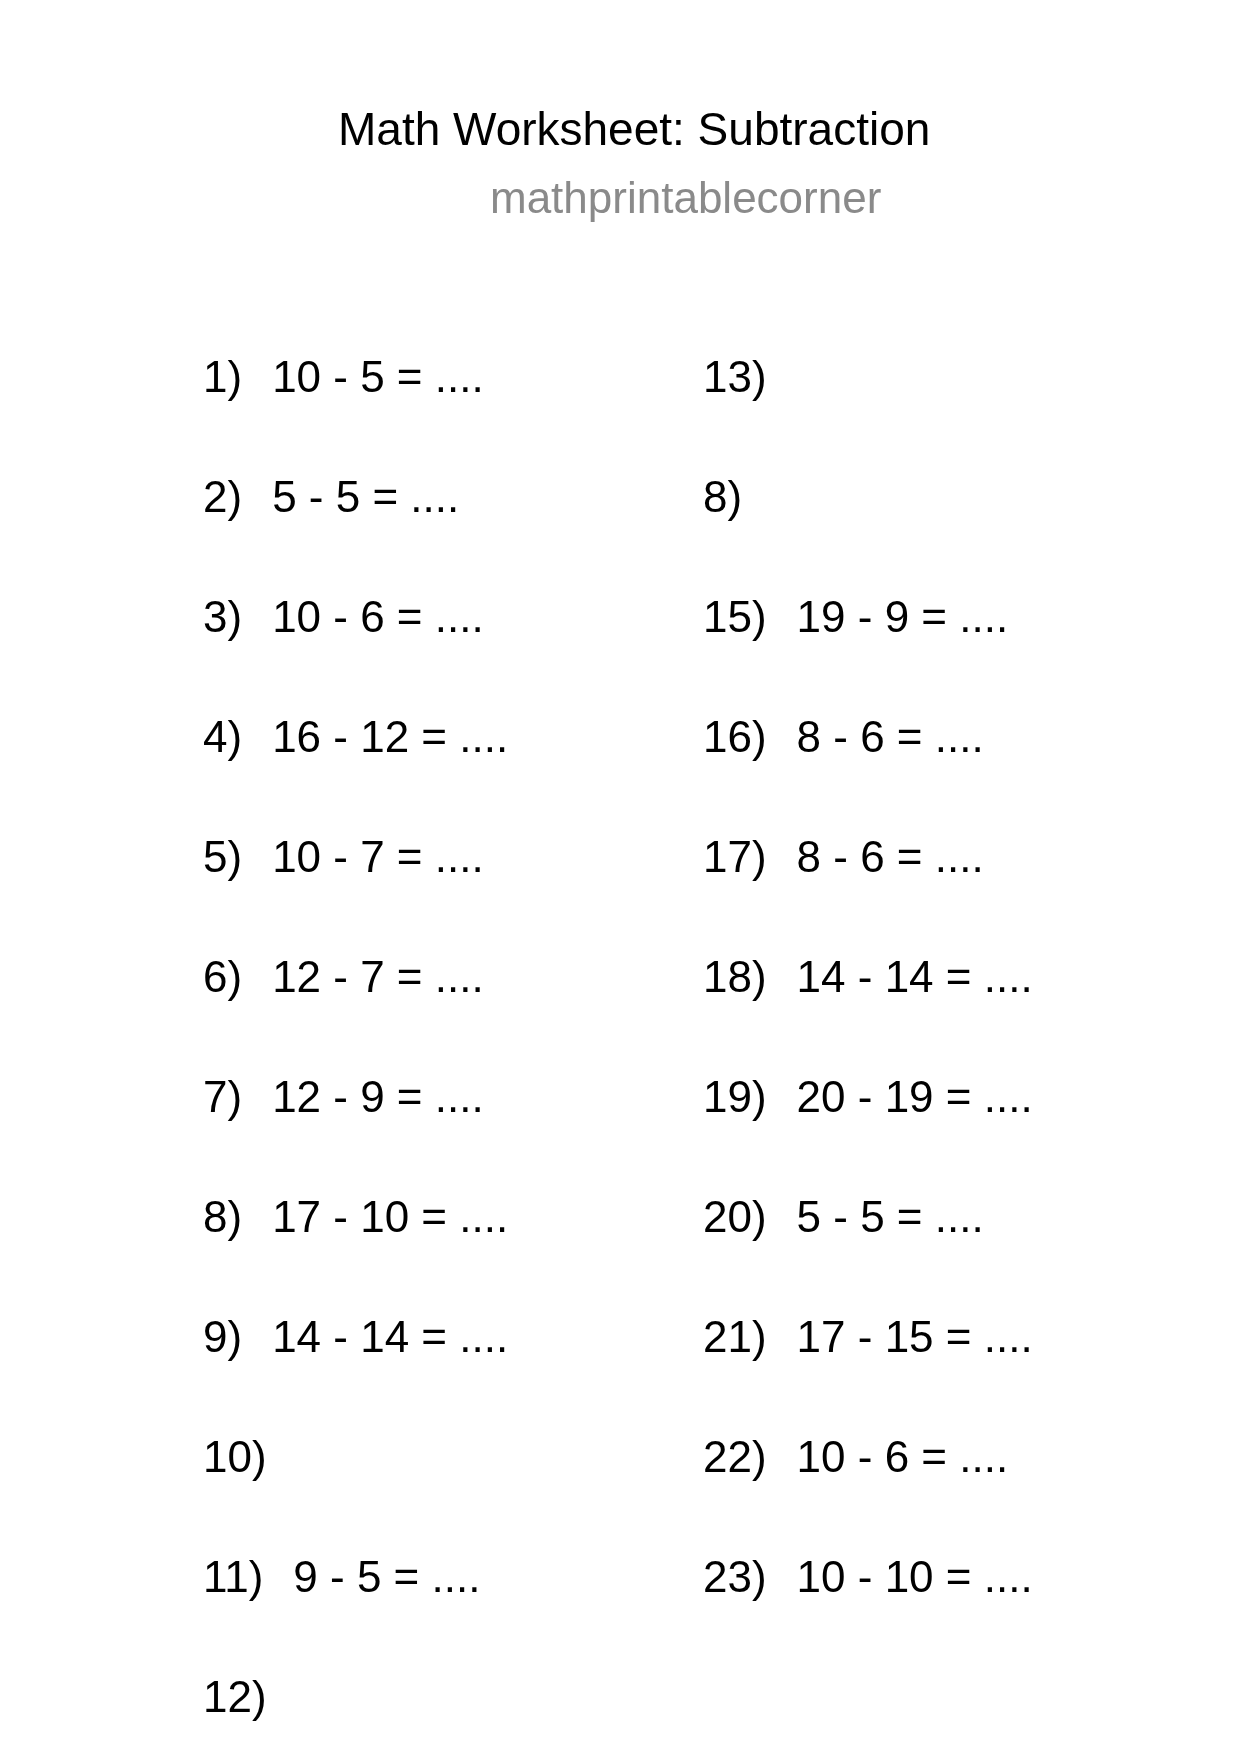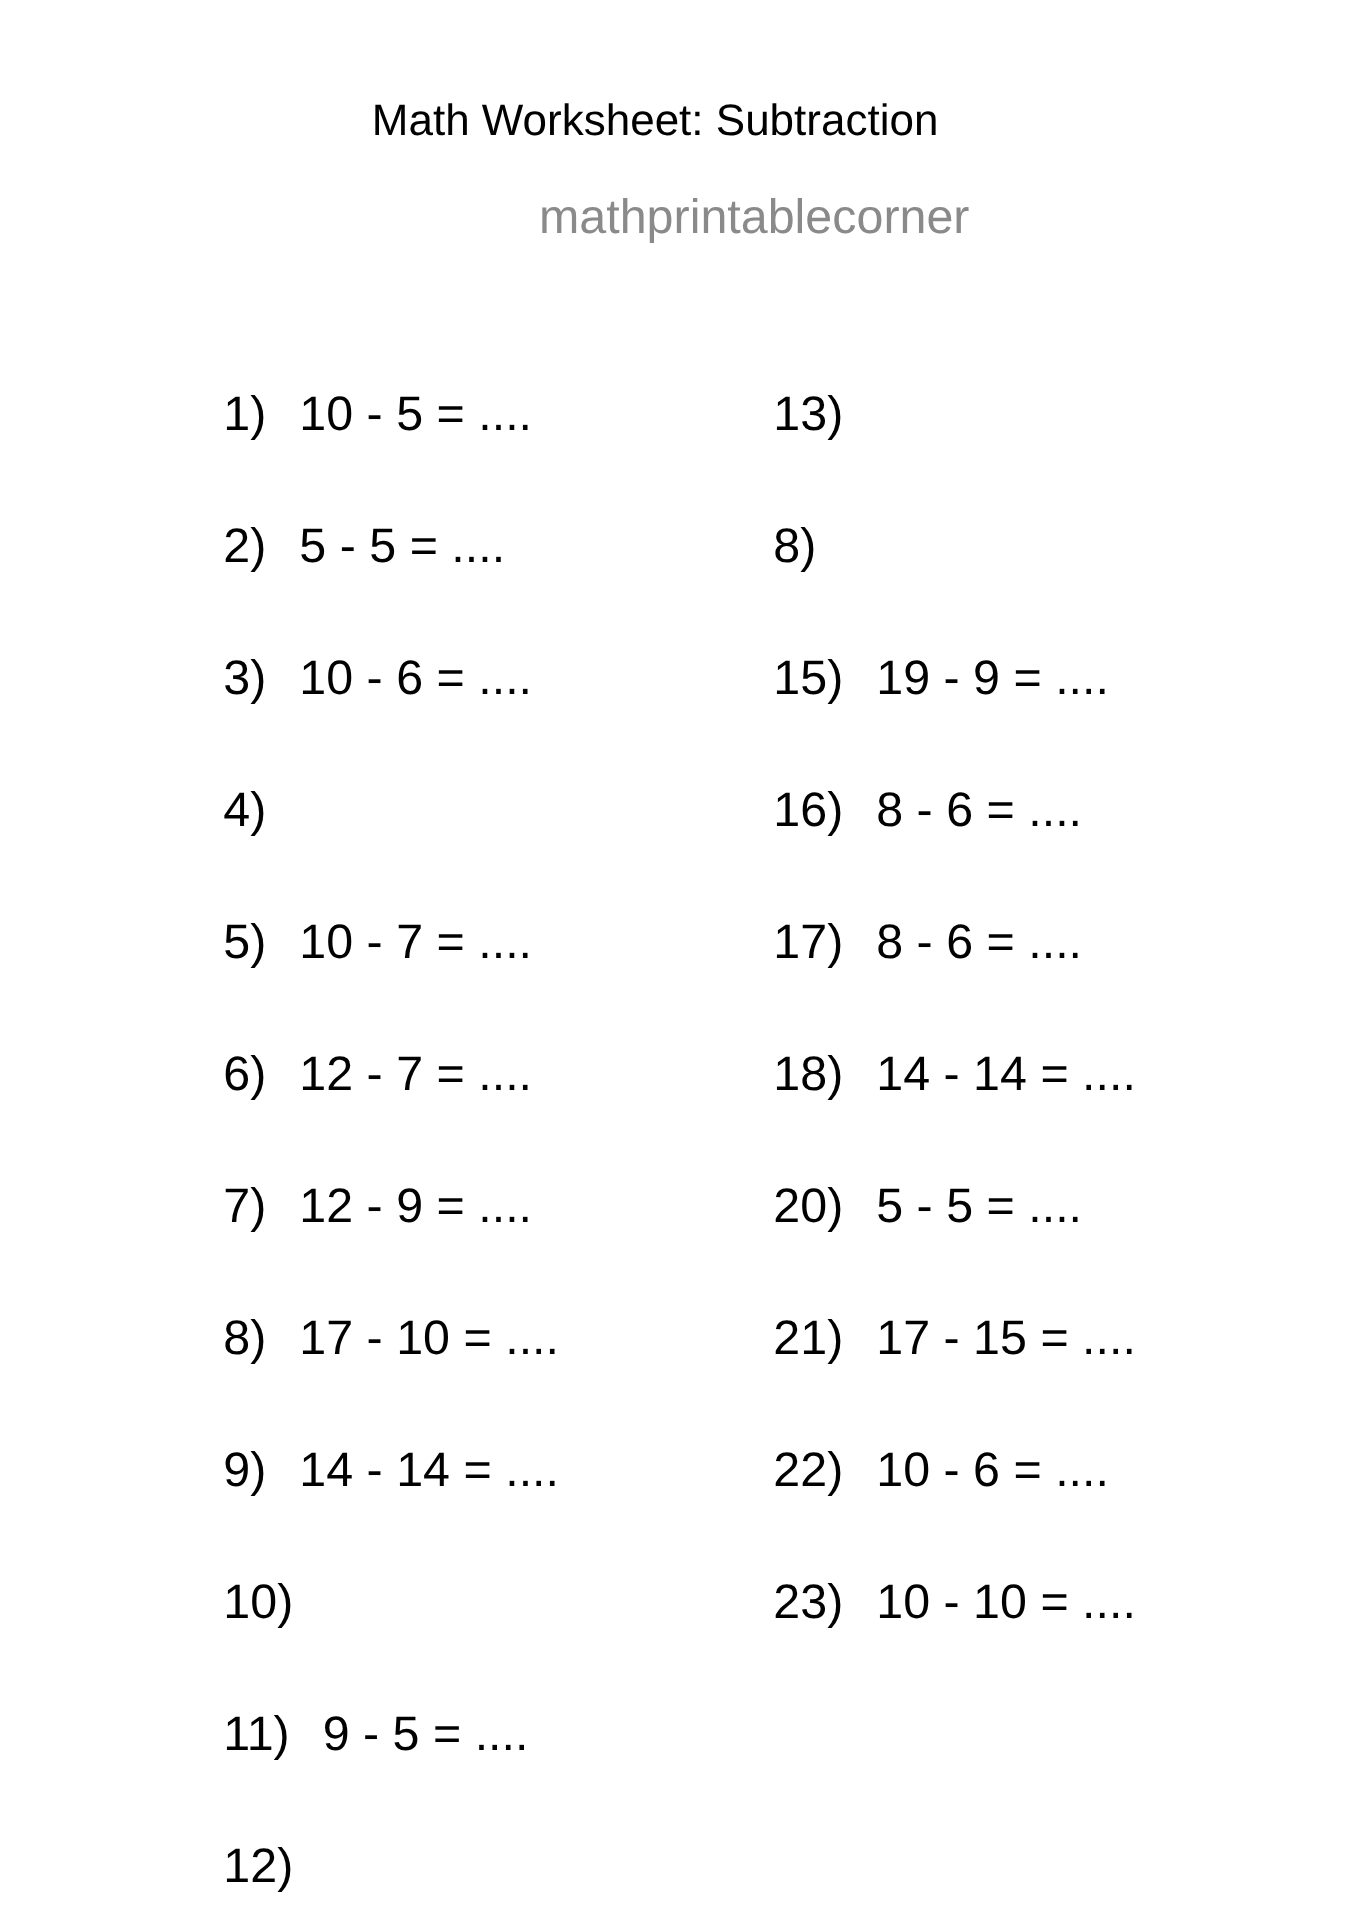--- a/index.html
+++ b/index.html
@@ -12,22 +12,22 @@
     width: 1240px;
     height: 1754px;
     background: var(--background, #ffffff);
     font-family: "Liberation Sans", sans-serif;
     color: var(--text, #000000);
     overflow: hidden;
   }
   .title {
     position: absolute;
     left: 338px;
-    top: 88px;
-    font-size: 40px;
+    top: 104px;
+    font-size: 46px;
     line-height: 1.1;
     white-space: nowrap;
     color: var(--text, #000000);
     text-align: right;
   }
   .subtitle {
     position: absolute;
     left: 473px;
     top: 174px;
     font-size: 44px;
@@ -72,38 +72,39 @@
 
   <div class="title">Math Worksheet: Subtraction</div>
   <div class="subtitle">mathprintablecorner</div>
 
   <div class="problems">
 
     <div class="col col-left">
       <div class="problem"><span class="p-label">1)</span><span class="p-expr">10 - 5 = ....</span></div>
       <div class="problem"><span class="p-label">2)</span><span class="p-expr">5 - 5 = ....</span></div>
       <div class="problem"><span class="p-label">3)</span><span class="p-expr">10 - 6 = ....</span></div>
-      <div class="problem"><span class="p-label">4)</span></div>
+      <div class="problem"><span class="p-label">4)</span><span class="p-expr">16 - 12 = ....</span></div>
       <div class="problem"><span class="p-label">5)</span><span class="p-expr">10 - 7 = ....</span></div>
       <div class="problem"><span class="p-label">6)</span><span class="p-expr">12 - 7 = ....</span></div>
       <div class="problem"><span class="p-label">7)</span><span class="p-expr">12 - 9 = ....</span></div>
       <div class="problem"><span class="p-label">8)</span><span class="p-expr">17 - 10 = ....</span></div>
       <div class="problem"><span class="p-label">9)</span><span class="p-expr">14 - 14 = ....</span></div>
       <div class="problem"><span class="p-label">10)</span></div>
       <div class="problem"><span class="p-label">11)</span><span class="p-expr">9 - 5 = ....</span></div>
       <div class="problem"><span class="p-label">12)</span></div>
     </div>
 
     <div class="col col-right">
       <div class="problem"><span class="p-label">13)</span></div>
       <div class="problem"><span class="p-label">8)</span></div>
       <div class="problem"><span class="p-label">15)</span><span class="p-expr">19 - 9 = ....</span></div>
       <div class="problem"><span class="p-label">16)</span><span class="p-expr">8 - 6 = ....</span></div>
       <div class="problem"><span class="p-label">17)</span><span class="p-expr">8 - 6 = ....</span></div>
       <div class="problem"><span class="p-label">18)</span><span class="p-expr">14 - 14 = ....</span></div>
+      <div class="problem"><span class="p-label">19)</span><span class="p-expr">20 - 19 = ....</span></div>
       <div class="problem"><span class="p-label">20)</span><span class="p-expr">5 - 5 = ....</span></div>
       <div class="problem"><span class="p-label">21)</span><span class="p-expr">17 - 15 = ....</span></div>
       <div class="problem"><span class="p-label">22)</span><span class="p-expr">10 - 6 = ....</span></div>
       <div class="problem"><span class="p-label">23)</span><span class="p-expr">10 - 10 = ....</span></div>
     </div>
 
   </div>
 
 </div>
 

